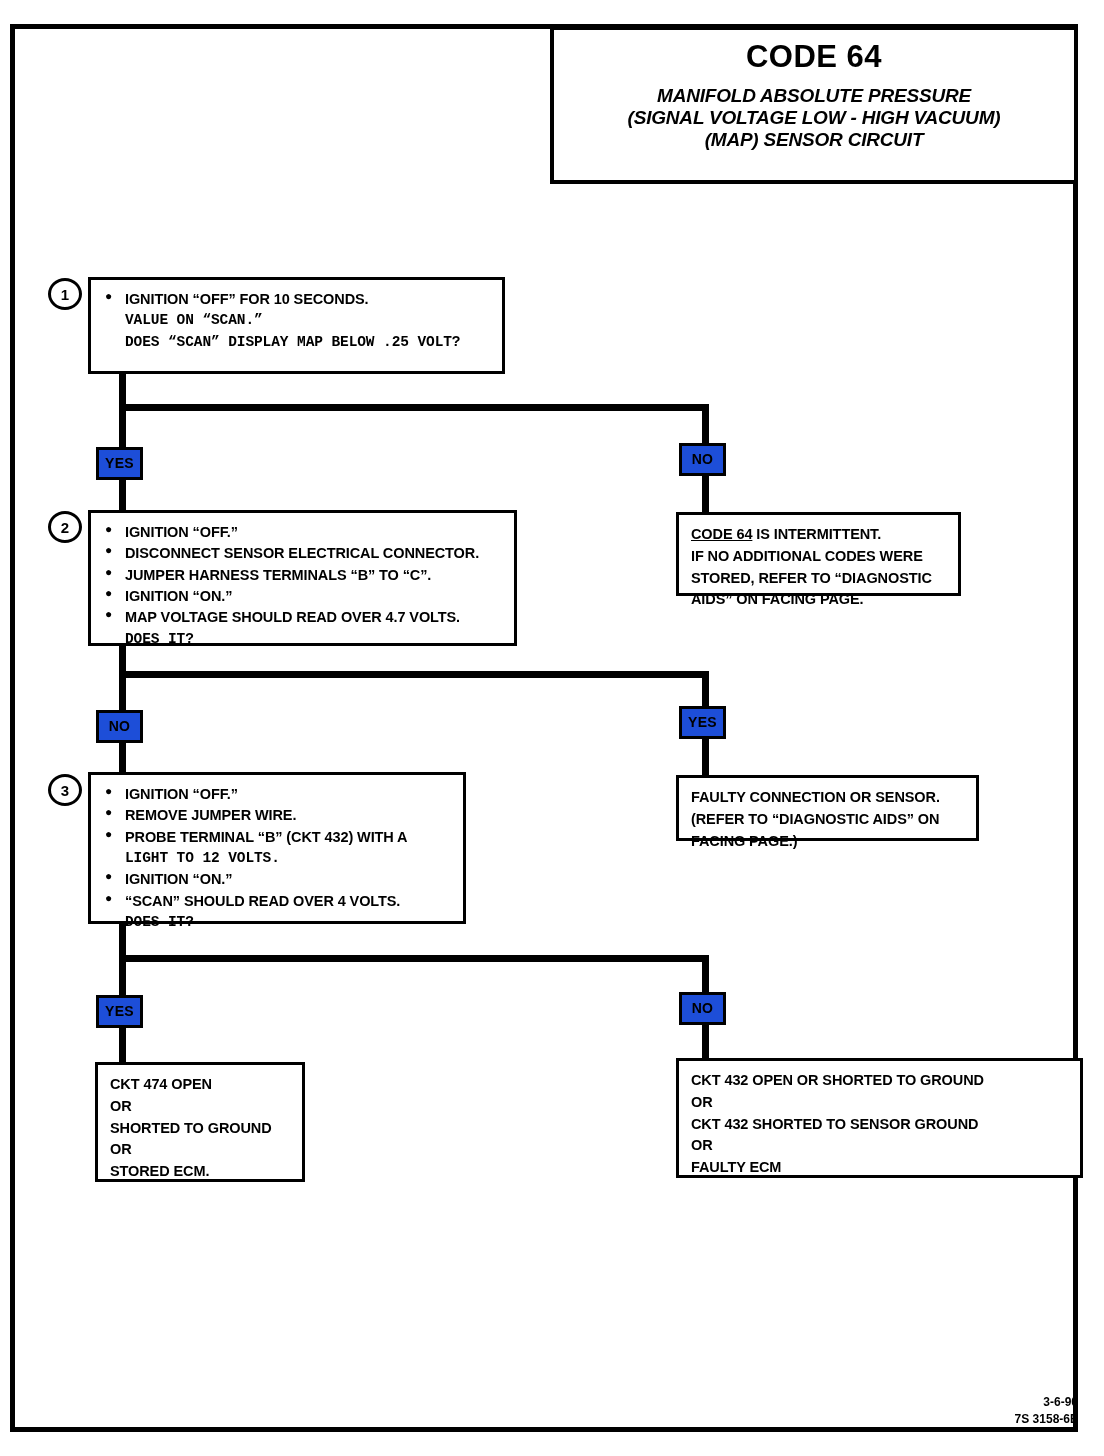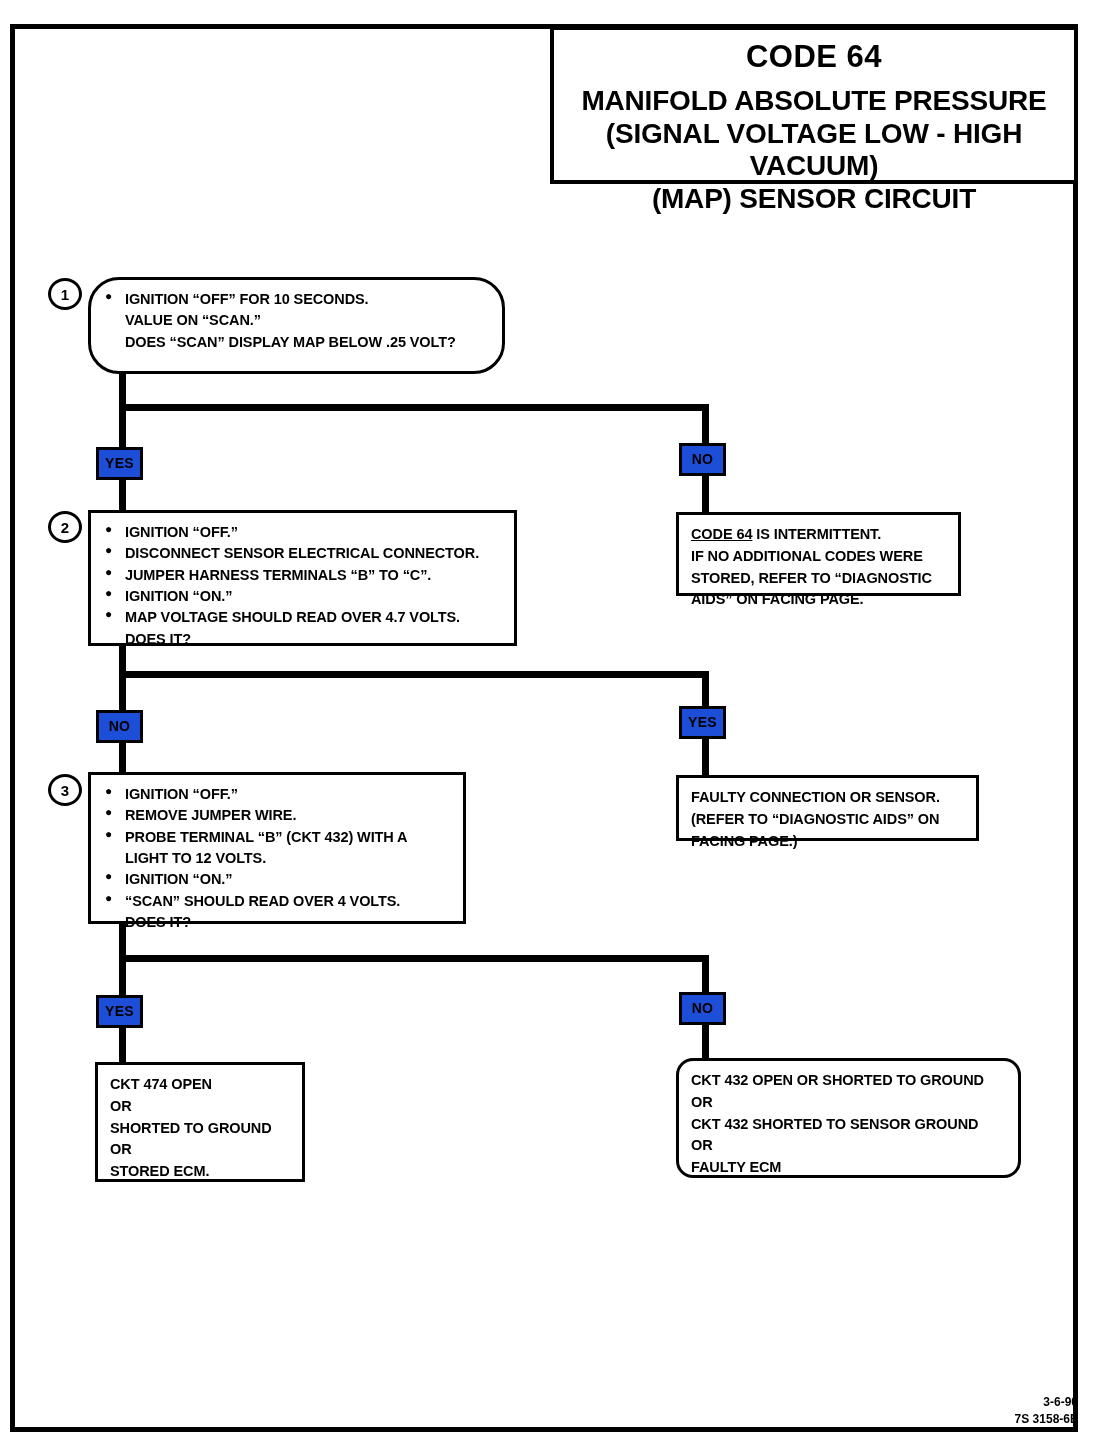--- a/index.html
+++ b/index.html
@@ -45,24 +45,25 @@
     padding-top: 8px;
   }
   .title-code {
     font-size: 31px;
     font-weight: bold;
     letter-spacing: 0.5px;
     line-height: 1.25;
     margin-bottom: 8px;
   }
   .title-line {
-    font-size: 28px;
+    font-size: 19px;
     font-weight: bold;
     line-height: 1.17;
     letter-spacing: -0.2px;
+    font-style: italic;
   }
 
   
   .box {
     position: absolute;
     border: 3px solid #000;
     box-sizing: border-box;
     background: #fff;
   }
   .box-inner {
@@ -98,20 +99,21 @@
   }
   ul.steps > li::before {
     content: "\25CF";
     position: absolute;
     left: 2px;
     top: -1px;
     font-size: 12px;
   }
   ul.steps > li.nobullet {
     padding-left: 22px;
+    font-family: Liberation Mono, monospace;
   }
   ul.steps > li.nobullet::before {
     content: "";
   }
 
   .plain-lines div {
     font-size: 14.5px;
     font-weight: bold;
     line-height: 1.5;
     letter-spacing: -0.1px;
@@ -166,21 +168,21 @@
 
   <div class="title-block">
     <div class="title-code">CODE 64</div>
     <div class="title-line">MANIFOLD ABSOLUTE PRESSURE</div>
     <div class="title-line">(SIGNAL VOLTAGE LOW - HIGH VACUUM)</div>
     <div class="title-line">(MAP) SENSOR CIRCUIT</div>
   </div>
 
   <div class="stepnum" style="left:48px; top:278px;">1</div>
 
-  <div class="box" style="left:88px; top:277px; width:417px; height:97px;border-radius:31px;">
+  <div class="box" style="left:88px; top:277px; width:417px; height:97px;">
     <div class="box-inner">
       <ul class="steps">
         <li>IGNITION “OFF” FOR 10 SECONDS.</li>
         <li class="nobullet">VALUE ON “SCAN.”</li>
         <li class="nobullet">DOES “SCAN” DISPLAY MAP BELOW .25 VOLT?</li>
       </ul>
     </div>
   </div>
 
   <div class="vline" style="left:119px; top:374px; height:36px;"></div>
@@ -267,21 +269,21 @@
   <div class="box" style="left:95px; top:1062px; width:210px; height:120px;">
     <div class="box-inner plain-lines">
       <div>CKT 474 OPEN</div>
       <div>OR</div>
       <div>SHORTED TO GROUND</div>
       <div>OR</div>
       <div>STORED ECM.</div>
     </div>
   </div>
 
-  <div class="box" style="left:676px; top:1058px; width:345px; height:120px;border-radius:17px;">
+  <div class="box" style="left:676px; top:1058px; width:407px; height:120px;">
     <div class="box-inner plain-lines">
       <div>CKT 432 OPEN OR SHORTED TO GROUND</div>
       <div>OR</div>
       <div>CKT 432 SHORTED TO SENSOR GROUND</div>
       <div>OR</div>
       <div>FAULTY ECM</div>
     </div>
   </div>
 
   <div class="footer">

